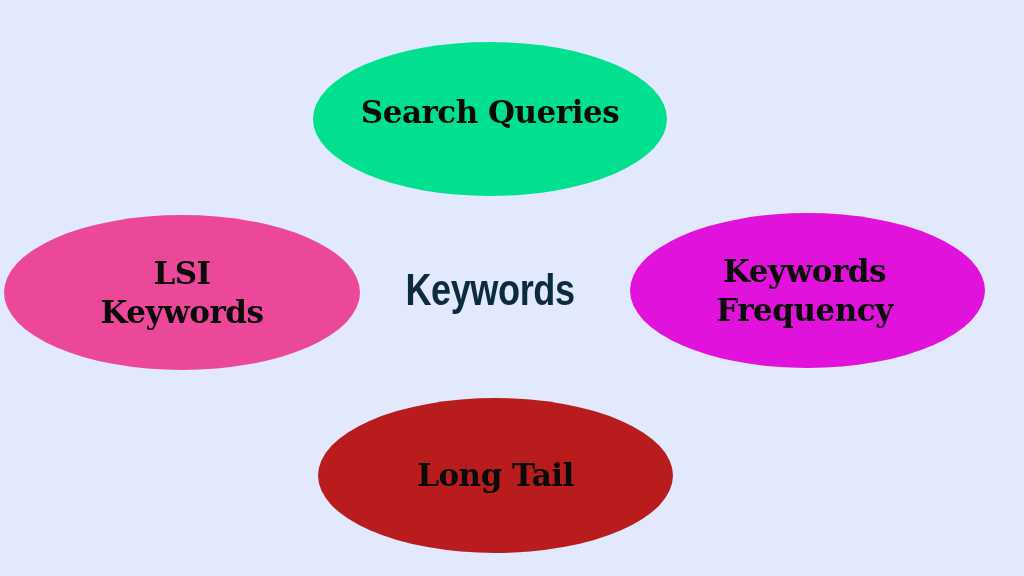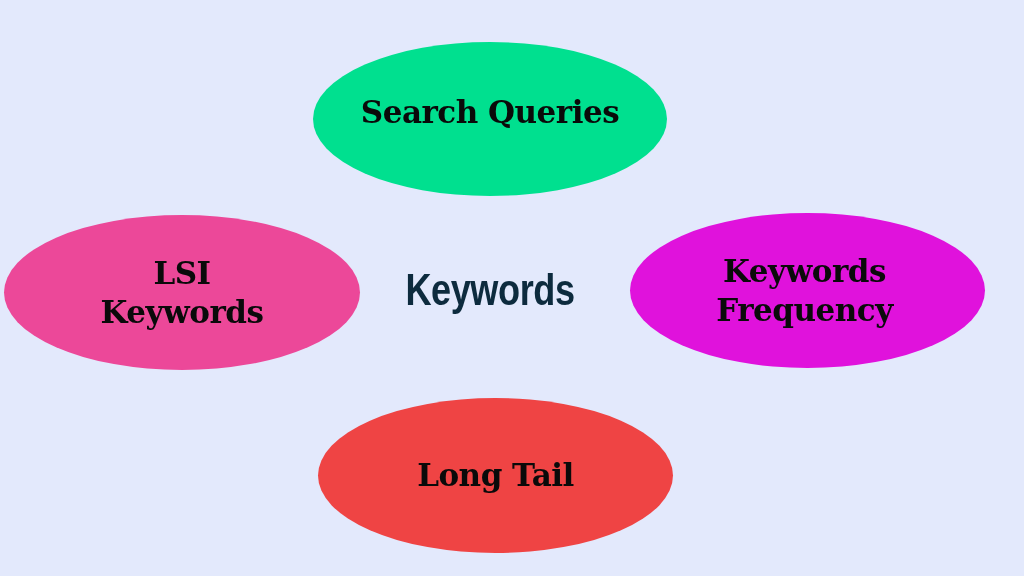--- a/index.html
+++ b/index.html
@@ -48,19 +48,19 @@
   <div class="ellipse" style="left:4px; top:215px; width:356px; height:155px; background:#ec4899;">
     <span class="ellipse-label">LSI
 Keywords</span>
   </div>
 
   <div class="ellipse" style="left:630px; top:213px; width:355px; height:155px; background:#e012dc;">
     <span class="ellipse-label" style="margin-left:-6px;">Keywords
 Frequency</span>
   </div>
 
-  <div class="ellipse" style="left:318px; top:398px; width:355px; height:155px; background:#ef4444;">
+  <div class="ellipse" style="left:318px; top:398px; width:355px; height:155px; background:#b91c1c;">
     <span class="ellipse-label">Long Tail</span>
   </div>
 
   <div class="center-title">Keywords</div>
 
 </div>
 
 </body></html>

